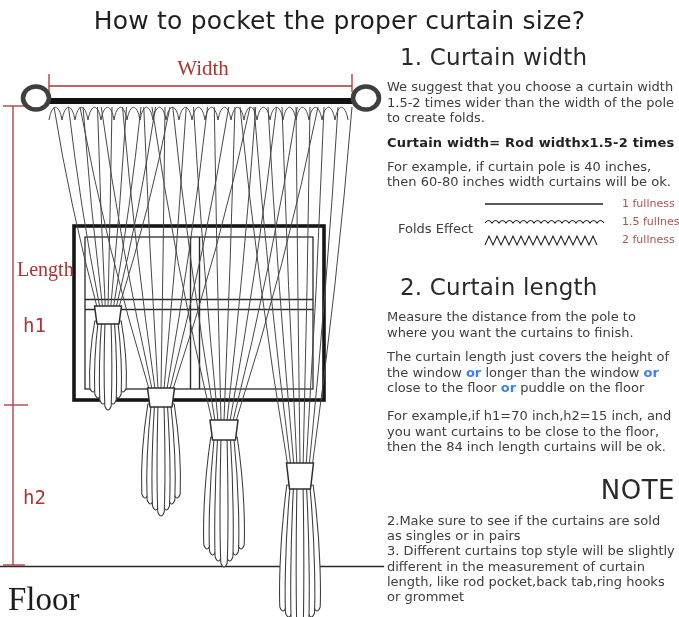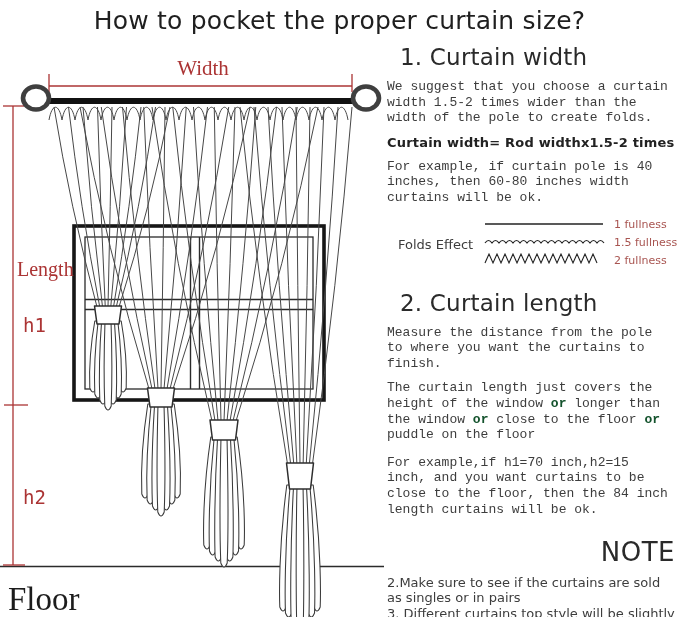--- a/index.html
+++ b/index.html
@@ -14,29 +14,29 @@
   
   #diagram{position:absolute;left:0;top:18px;width:390px;height:617px;}
   #diagram svg{display:block;}
   .dim-label-serif{font-family:"Liberation Serif",serif;}
   .dim-label-mono{font-family:"DejaVu Sans Mono",monospace;}
   
   #right-col{position:absolute;left:387px;top:44px;width:288px;}
   .section-heading{
     font-size:23px;font-weight:400;color:#2a2a2a;margin:0 0 9px 13px;letter-spacing:0.2px;
   }
-  .body-p{font-size:13px;line-height:1.2;margin:8px 0 9px 0;color:#3d3d3d;font-family:Liberation Mono, monospace;}
+  .body-p{font-size:13px;line-height:1.2;margin:8px 0 9px 0;color:#3d3d3d;}
   .formula{font-size:13px;font-weight:bold;color:#222;margin:0 0 9px 0;letter-spacing:0.2px;}
-  .bold-or{font-weight:bold;color:#14532d;}
+  .bold-or{font-weight:bold;color:#3b82f6;}
   
   #folds-block{margin:10px 0 18px 0;position:relative;height:56px;}
   #folds-label{
     position:absolute;left:11px;top:21px;font-size:13px;color:#3d3d3d;
   }
-  .fold-row{position:absolute;left:95px;height:18px;display:flex;align-items:flex-end;}
+  .fold-row{position:absolute;left:95px;height:18px;display:flex;align-items:flex-start;gap:8px;}
   .fold-row svg{display:block;margin-right:8px;}
   .fold-level-label{font-size:11px;color:#a85450;white-space:nowrap;}
   
   #length-section{margin-top:16px;}
   
   #note-heading{
     font-size:26px;font-weight:400;color:#2a2a2a;margin:20px 0 8px 0;letter-spacing:0.5px;text-align:right;
   }
   .note-item{font-size:13px;line-height:1.18;color:#3d3d3d;margin:0;}
 </style>

